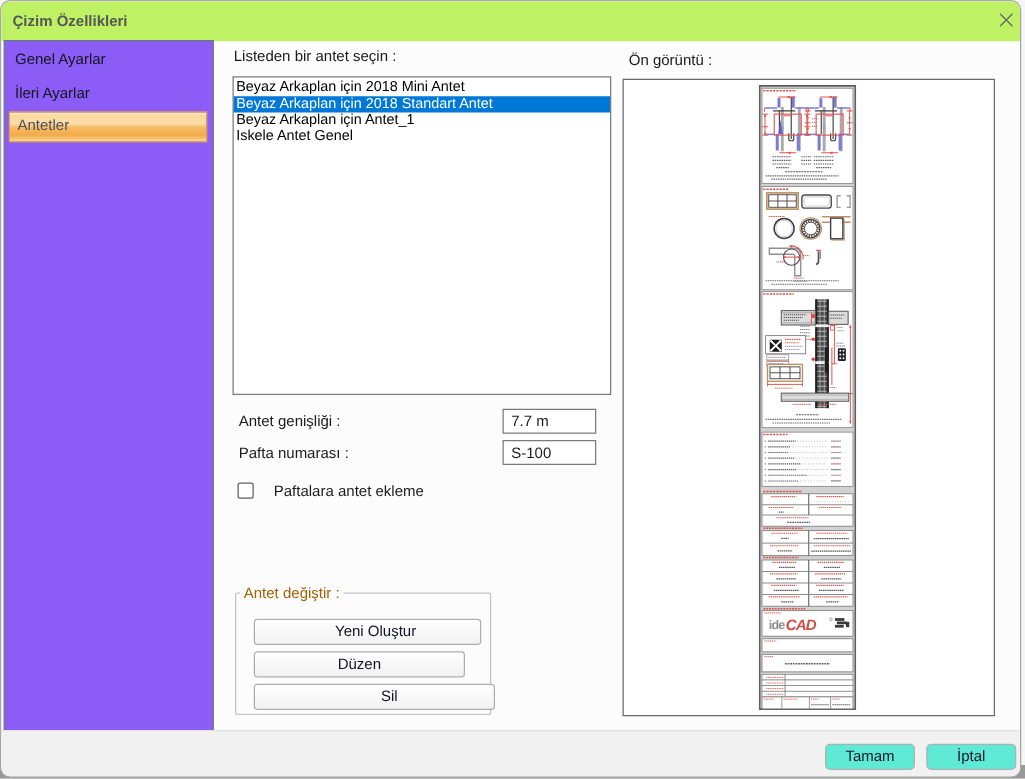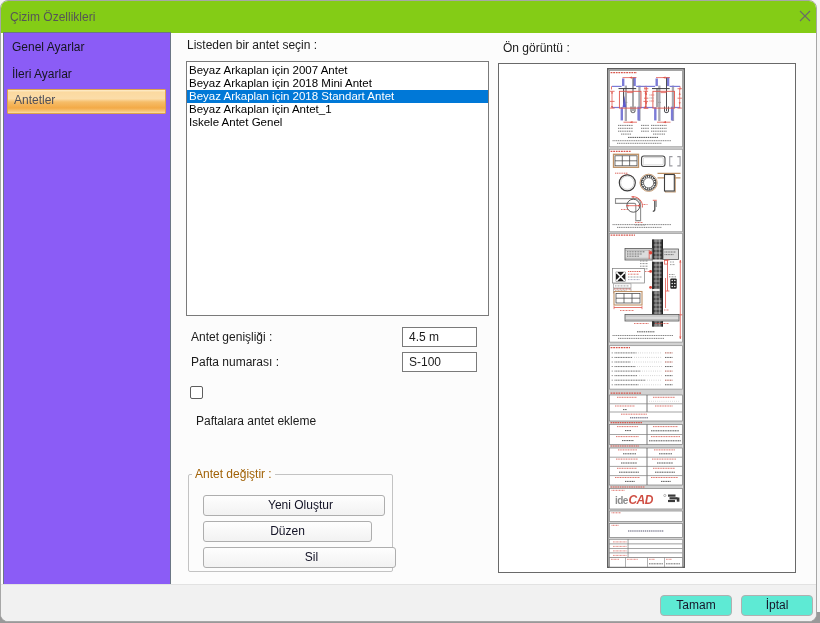--- a/index.html
+++ b/index.html
@@ -1,21 +1,21 @@
 <!DOCTYPE html>
 <html><head>
 <meta charset="utf-8">
 <style>
   html,body{margin:0;padding:0;width:820px;height:623px;overflow:hidden;
     font-family:"Liberation Sans",sans-serif;}
   body{background:#f6f6f6;position:relative;}
   .bgdark{position:absolute;left:0;top:612px;width:820px;height:11px;background:#999999;}
   .dlg{position:absolute;left:0;top:0;width:815px;height:620px;background:#fcfcfc;
     border:1px solid #a7a7a7;border-radius:8px;overflow:hidden;}
-  .titlebar{position:absolute;left:0;top:0;width:100%;height:32px;background:#84cc16;}
+  .titlebar{position:absolute;left:0;top:0;width:100%;height:32px;background:#bef264;font-weight:bold;}
   .title{position:absolute;left:9px;top:9px;font-size:12px;color:#565656;}
   .closex{position:absolute;left:793px;top:4px;width:22px;height:22px;}
   .navbox{position:absolute;left:2px;top:31px;width:166px;height:552px;background:#8b5cf6;
     border:1px solid #6b7685;}
   .navitem{position:absolute;left:8px;font-size:12px;color:#15151f;}
   .navsel{position:absolute;left:3px;top:56px;width:157px;height:23px;
     border:1px solid #dda14d;border-radius:1px;
     background:linear-gradient(180deg,#fdeec6 0%,#fbd9a0 10%,#fbdda9 38%,#f6bd69 52%,#f3aa47 78%,#f7c477 92%,#fbdf9e 100%);
     box-shadow:inset 0 1px 0 #fde8c0;}
   .navseltext{position:absolute;left:6px;top:3px;font-size:12px;color:#4e4f59;}
@@ -57,33 +57,32 @@
     <div class="navitem" style="top:7px;">Genel Ayarlar</div>
     <div class="navitem" style="top:34px;">İleri Ayarlar</div>
     <div class="navsel">
         <div class="navseltext">Antetler</div>
       </div>
   </div>
 
   <div class="lbl" style="left:186px;top:37px;">Listeden bir antet seçin :</div>
   <div class="listbox">
     <div style="height:2px;"></div>
-    <div class="li">Beyaz Arkaplan için 2007 Antet</div>
     <div class="li">Beyaz Arkaplan için 2018 Mini Antet</div>
     <div class="li lisel">Beyaz Arkaplan için 2018 Standart Antet</div>
     <div class="li">Beyaz Arkaplan için Antet_1</div>
     <div class="li">Iskele Antet Genel</div>
   </div>
 
   <div class="lbl" style="left:190px;top:329px;">Antet genişliği :</div>
-  <div class="tb" style="top:326px;">4.5 m</div>
+  <div class="tb" style="top:326px;">7.7 m</div>
   <div class="lbl" style="left:190px;top:354px;">Pafta numarası :</div>
   <div class="tb" style="top:351px;">S-100</div>
   <div class="chk"></div>
-  <div class="lbl" style="left:195px;top:385px;margin-top:28px;">Paftalara antet ekleme</div>
+  <div class="lbl" style="left:218px;top:385px;">Paftalara antet ekleme</div>
 
   <div class="grp">
     <div class="grplbl">Antet değiştir :</div>
     <div class="btn" style="top:20px;padding-left:13px;">Yeni Oluştur</div>
     <div class="btn" style="top:46px;">Düzen</div>
     <div class="btn" style="top:72px;padding-left:24px;">Sil</div>
   </div>
 
   <div class="lbl" style="left:502px;top:40px;">Ön görüntü :</div>
   <div class="preview"></div>

